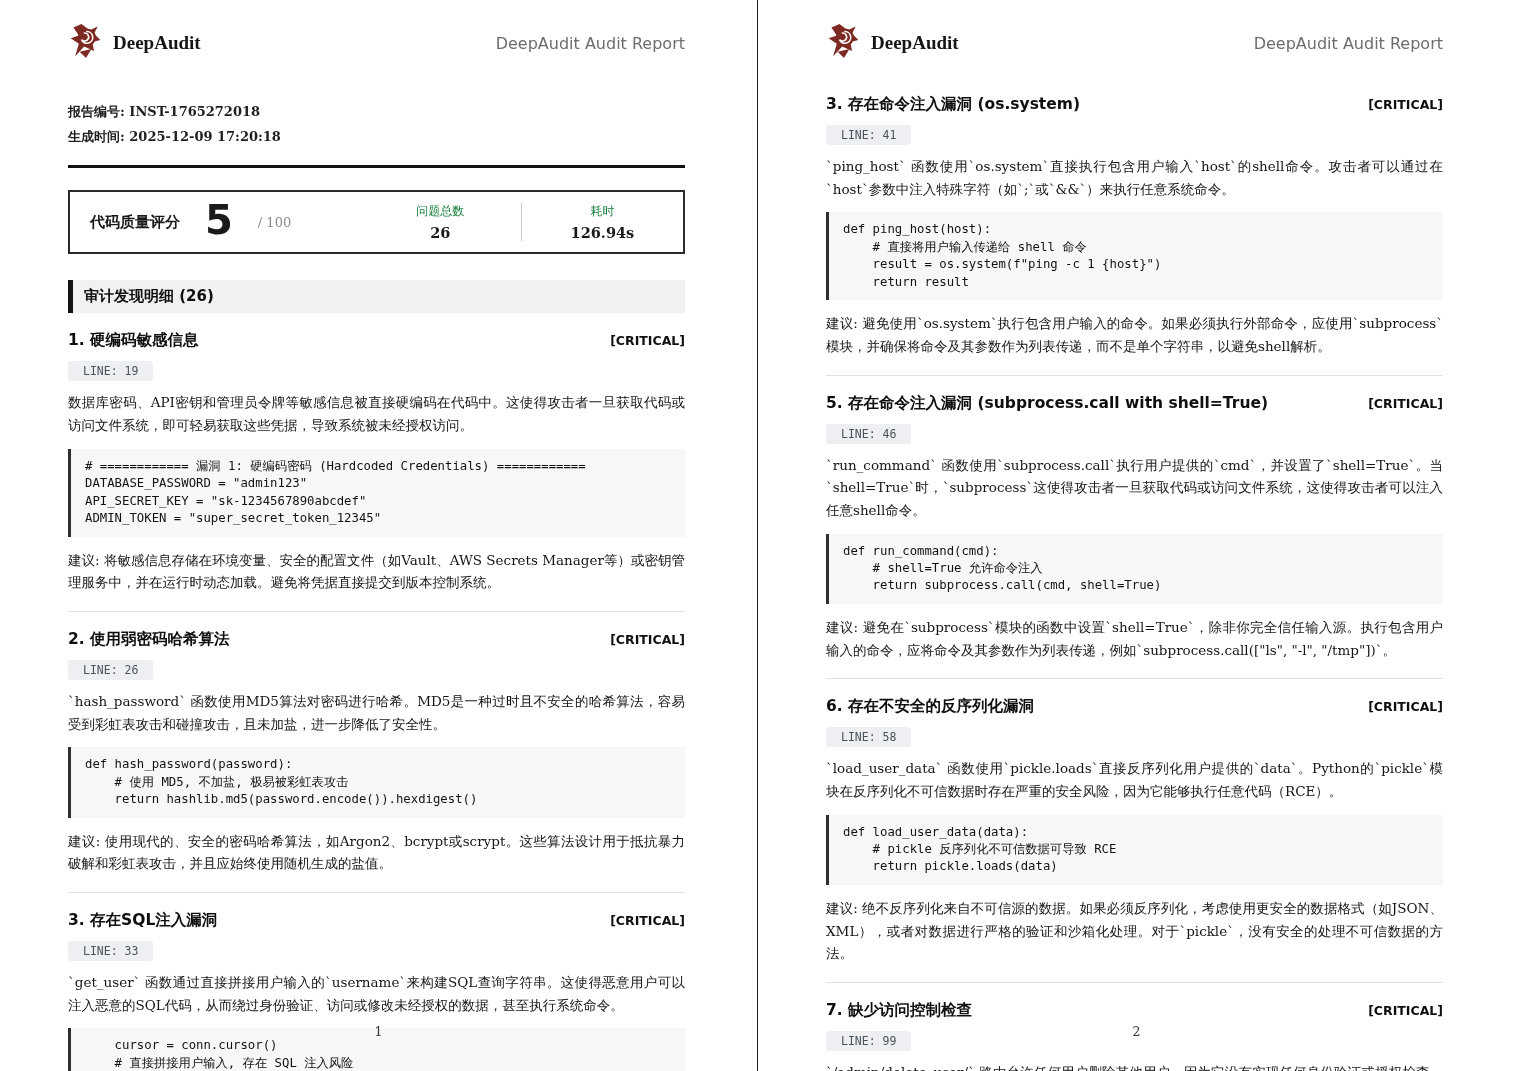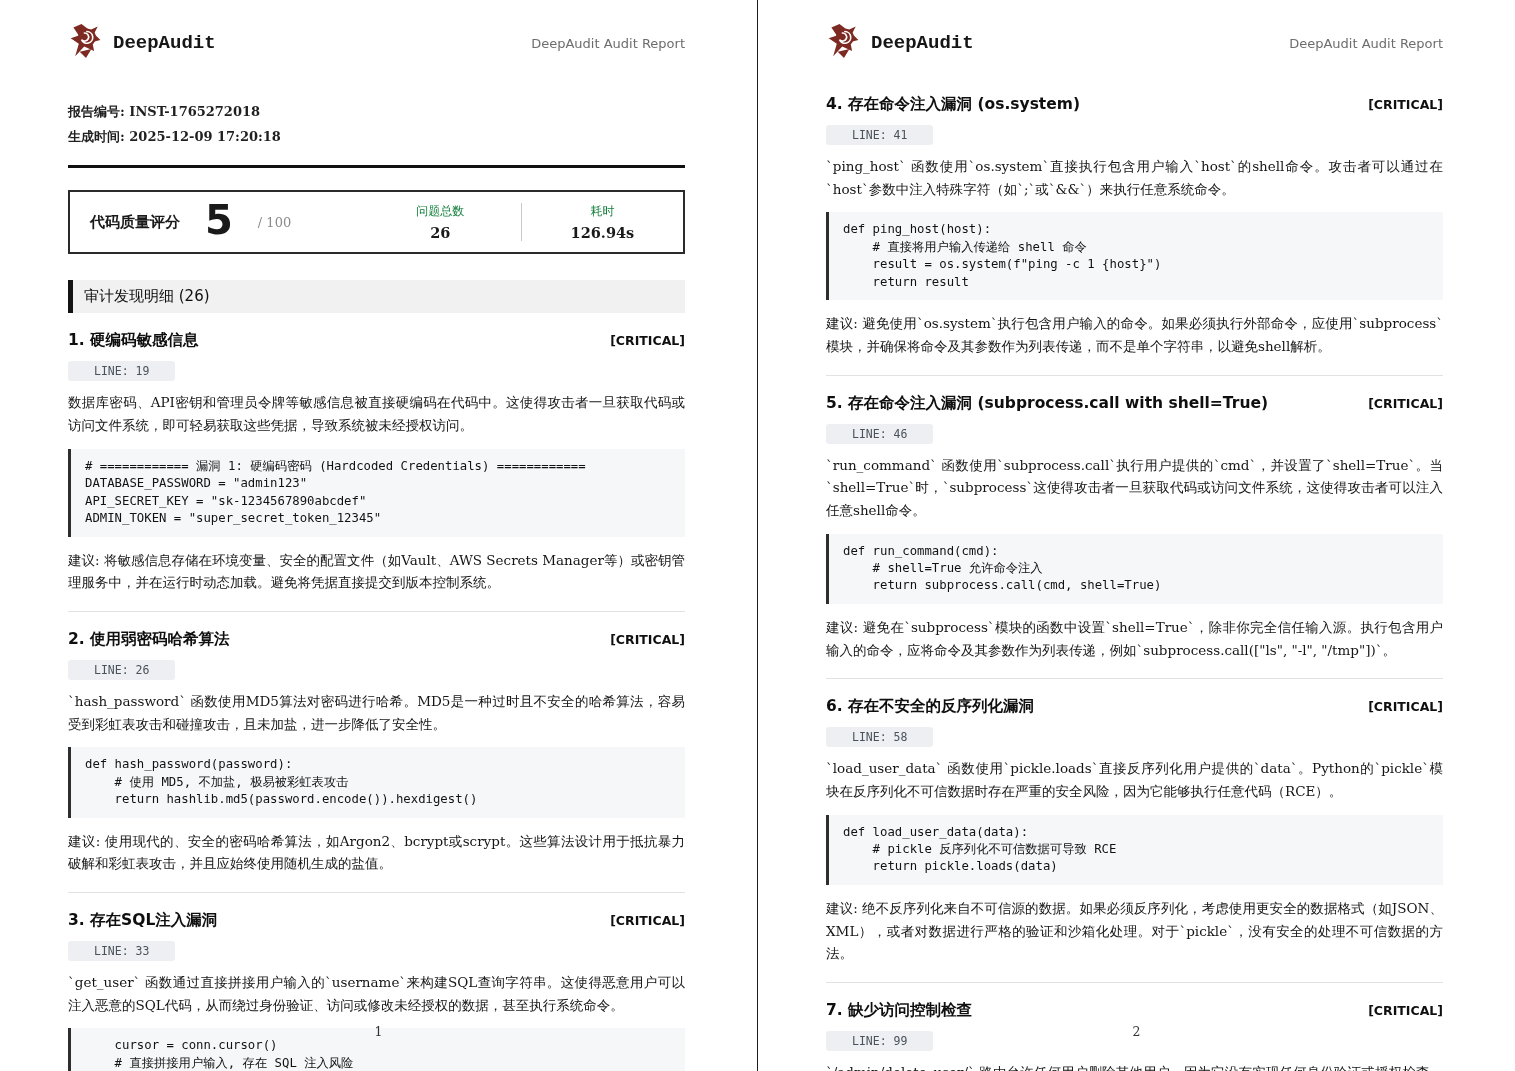--- a/index.html
+++ b/index.html
@@ -6,22 +6,22 @@
   body{width:1515px;height:1071px;background:#ffffff;color:#1a1a1a;
        font-family:"DejaVu Serif",serif;-webkit-font-smoothing:antialiased;}
   .canvas{display:flex;width:1515px;height:1071px;overflow:hidden;}
   .page{position:relative;box-sizing:border-box;width:757px;height:1071px;
         padding:22px 72px 0 68px;overflow:hidden;background:#fff;}
   .page-left{width:758px;border-right:1px solid #1c1c1c;}
 
   
   .pg-header{display:flex;justify-content:space-between;align-items:center;height:42px;}
   .brand{display:flex;align-items:center;gap:9px;}
-  .brand-name{font-family:Liberation Mono, monospace;font-weight:bold;font-size:19px;color:#161616;text-align:center;}
-  .hdr-right{font-family:"DejaVu Sans",sans-serif;font-size:13px;color:#6d6d6d;}
+  .brand-name{font-family:Liberation Serif, serif;font-weight:bold;font-size:19px;color:#161616;text-align:center;}
+  .hdr-right{font-family:"DejaVu Sans",sans-serif;font-size:16px;color:#6d6d6d;}
 
   
   .title-row{display:flex;justify-content:space-between;margin-top:28px;}
   .doc-title{font-family:"DejaVu Sans",sans-serif;font-size:30px;font-weight:bold;margin:0;color:#0d0d0d;}
   .subtitle{font-family:"DejaVu Sans",sans-serif;font-size:13.5px;color:#2e2e2e;margin-top:11px;}
   .meta{text-align:left;font-size:13px;font-weight:bold;color:#1f1f1f;line-height:1.9;margin-top:8px;}
   hr.thick{border:none;border-top:3px solid #101010;margin:16px 0 0;}
 
   
   .score-box{display:flex;align-items:center;border:2px solid #2a2a2a;margin-top:22px;height:60px;}
@@ -29,29 +29,29 @@
   .score-label{font-family:"DejaVu Sans",sans-serif;font-weight:bold;font-size:15px;}
   .score-value{font-family:"DejaVu Sans",sans-serif;font-weight:bold;font-size:40px;line-height:1;margin-top:-4px;}
   .score-max{color:#8a8a8a;font-size:13px;}
   .stat{flex:1;text-align:center;}
   .stat+.stat{border-left:1px solid #c9c9c9;}
   .stat-label{font-size:12px;color:#15803d;}
   .stat-value{font-weight:bold;font-size:14.5px;margin-top:4px;}
 
   
   .section-header{margin-top:26px;background:#f1f1f2;border-left:5px solid #141414;
-    font-family:"DejaVu Sans",sans-serif;font-weight:normal;font-size:15px;padding:7px 11px;color:#0f0f0f;}
+    font-family:"DejaVu Sans",sans-serif;font-weight:bold;font-size:15px;padding:7px 11px;color:#0f0f0f;}
 
   
   .finding{margin-top:17px;}
   .find-head{display:flex;justify-content:space-between;align-items:baseline;}
   .find-title{font-family:"DejaVu Sans",sans-serif;font-size:15.5px;font-weight:bold;margin:0;color:#0f0f0f;}
   .sev{font-family:"DejaVu Sans",sans-serif;font-size:12.5px;font-weight:bold;color:#0f0f0f;white-space:nowrap;margin-left:12px;}
   .line-badge{display:inline-block;margin-top:10px;background:#edeff2;color:#49525c;
-    font-family:"DejaVu Sans Mono",monospace;font-size:11.5px;padding:3px 26px;border-radius:3px;}
+    font-family:"DejaVu Sans Mono",monospace;font-size:11.5px;padding:3px 15px;border-radius:3px;}
   .desc{font-size:13.5px;line-height:1.68;text-align:justify;margin:10px 0 0;color:#151515;}
   pre.code{background:#f6f7f8;border-left:3px solid #2e2e2e;margin:12px 0 0;padding:9px 14px;
     font-family:"DejaVu Sans Mono",monospace;font-size:12.3px;line-height:1.42;white-space:pre;color:#121212;overflow:hidden;}
   .advice{font-size:13.5px;line-height:1.68;text-align:justify;margin:12px 0 0;color:#151515;}
   .advice-label{font-weight:normal;}
   hr.sep{border:none;border-top:1px solid #e2e2e2;margin:17px 0 0;}
 
   .page-number{position:absolute;bottom:32px;left:0;right:0;text-align:center;
     font-size:12.5px;color:#333;}
 </style>
@@ -160,21 +160,21 @@
             <path d="M13 33 L26 30 L20 40 Z" fill="#7d2a22"></path>
           </svg>
         </span>
         <span class="brand-name">DeepAudit</span>
       </div>
       <span class="hdr-right">DeepAudit Audit Report</span>
     </header>
 
     <div class="finding" style="margin-top:30px;">
       <div class="find-head">
-        <h3 class="find-title">4. 存在命令注入漏洞 (os.system)</h3>
+        <h3 class="find-title">3. 存在命令注入漏洞 (os.system)</h3>
         <span class="sev">[CRITICAL]</span>
       </div>
       <span class="line-badge">LINE: 41</span>
       <p class="desc">`ping_host` 函数使用`os.system`直接执行包含用户输入`host`的shell命令。攻击者可以通过在`host`参数中注入特殊字符（如`;`或`&amp;&amp;`）来执行任意系统命令。</p>
       <pre class="code">def ping_host(host):
     # 直接将用户输入传递给 shell 命令
     result = os.system(f"ping -c 1 {host}")
     return result</pre>
       <p class="advice"><span class="advice-label">建议: </span><span>避免使用`os.system`执行包含用户输入的命令。如果必须执行外部命令，应使用`subprocess`模块，并确保将命令及其参数作为列表传递，而不是单个字符串，以避免shell解析。</span></p>
       <hr class="sep">

